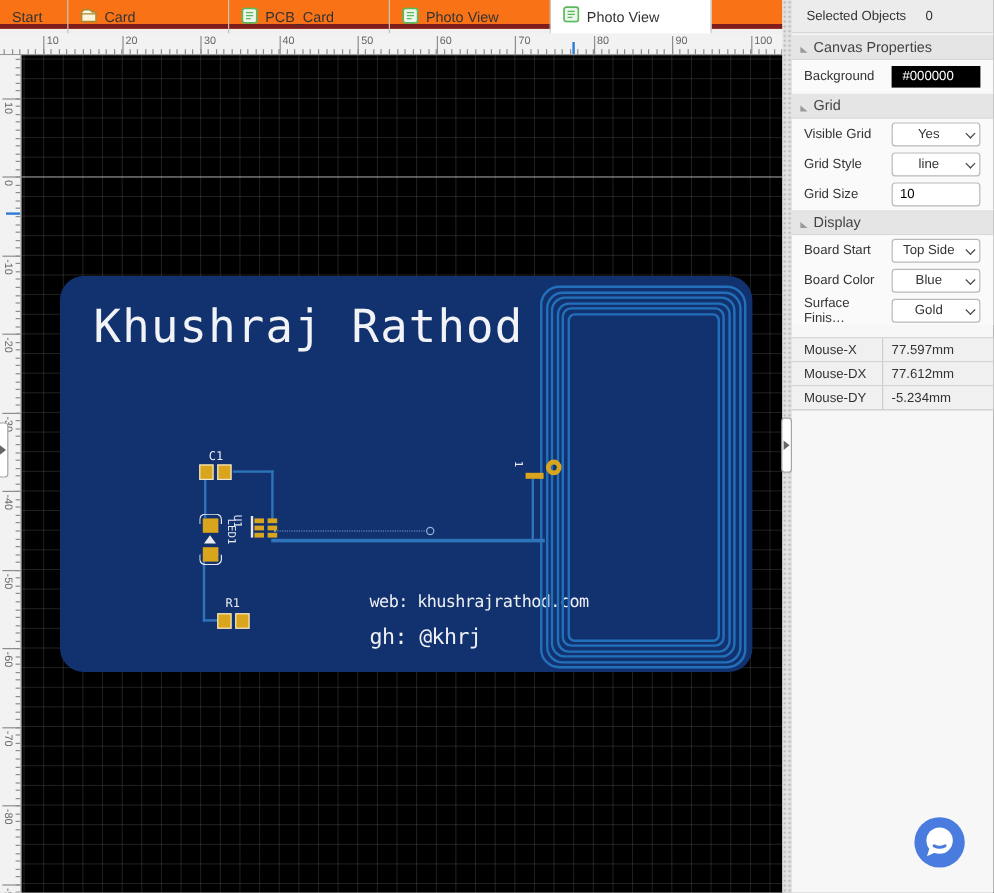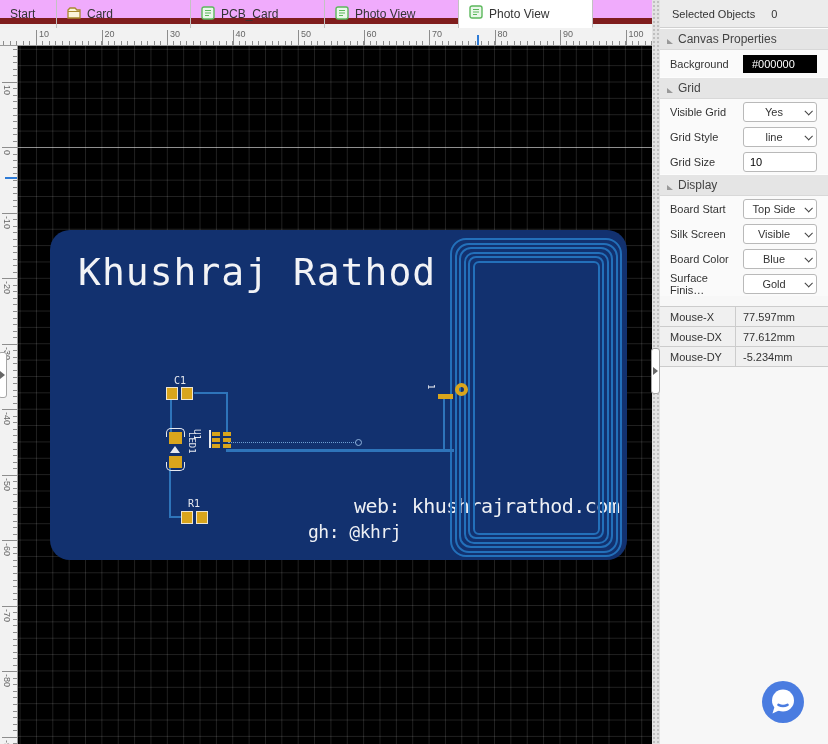--- a/index.html
+++ b/index.html
@@ -5,21 +5,21 @@
   * { box-sizing: border-box; margin: 0; padding: 0; }
   html,body { width:828px; height:744px; }
   body {
     position:relative; overflow:hidden;
     font-family:"Liberation Sans", sans-serif;
     background:#f0f0f0; font-size:12px; color:#333;
   }
 
   
   .tabbar { position:absolute; left:0; top:0; width:652px; height:24px;
-    background:#f0abfc; border-bottom:6px solid #7f1d1d; display:flex; }
+    background:#f97316; border-bottom:4px solid #7f1d1d; display:flex; }
   .tab { display:flex; align-items:center; gap:6px; padding:0 10px;
     border-right:1px solid #c2c2c2; font-size:12px; color:#333; height:28px; }
   .tab.w-start { width:57px; }
   .tab.w-doc { width:134px; }
   .tab.active { background:#ffffff; border-bottom:1px solid #ffffff; }
   .tab svg { flex:0 0 auto; }
 
   
   .canvas-wrap { position:absolute; left:0; top:28px; width:652px; height:716px; background:#f0f0f0; }
   .ruler-top { position:absolute; left:0; top:0; width:652px; height:18px;
@@ -43,21 +43,21 @@
     background:rgba(255,255,255,0.5); }
 
   
   .card { position:absolute; left:32px; top:184px; width:577px; height:330px;
     background:#12316f; border-radius:20px; }
   .card-name { position:absolute; left:28px; top:20px;
     font-family:"DejaVu Sans Mono", monospace; font-weight:200;
     font-size:38px; letter-spacing:1px; color:#f2f3f6; }
   .card-web { position:absolute; left:258px; top:264px;
     font-family:"DejaVu Sans Mono", monospace;
-    font-size:20px; letter-spacing:-0.5px; color:#eef0f4;margin-left:46px; }
+    font-size:14px; letter-spacing:-0.5px; color:#eef0f4; }
   .card-gh  { position:absolute; left:258px; top:291px;
     font-family:"DejaVu Sans Mono", monospace;
     font-size:18px; letter-spacing:-0.5px; color:#eef0f4; }
 
   .coil { position:absolute; left:400px; top:8px; width:172px; height:319px; }
   .coil-turn { position:absolute; border:2px solid #2370ba; }
 
   .silk { position:absolute; color:#e8eaf0; font-family:"DejaVu Sans Mono", monospace;
     font-size:10px; line-height:10px; }
   .silk.vert { writing-mode:vertical-rl; font-size:9px; }
@@ -534,27 +534,20 @@
     <span>Display</span>
   </div>
   <div class="prow">
     <span class="plabel">Board Start</span>
     <div class="pselect">
       <span>Top Side</span>
       <span class="chev"></span>
     </div>
   </div>
   <div class="prow">
-    <span class="plabel">Silk Screen</span>
-    <div class="pselect">
-      <span>Visible</span>
-      <span class="chev"></span>
-    </div>
-  </div>
-  <div class="prow">
     <span class="plabel">Board Color</span>
     <div class="pselect">
       <span>Blue</span>
       <span class="chev"></span>
     </div>
   </div>
   <div class="prow">
     <span class="plabel">Surface Finis…</span>
     <div class="pselect">
       <span>Gold</span>

